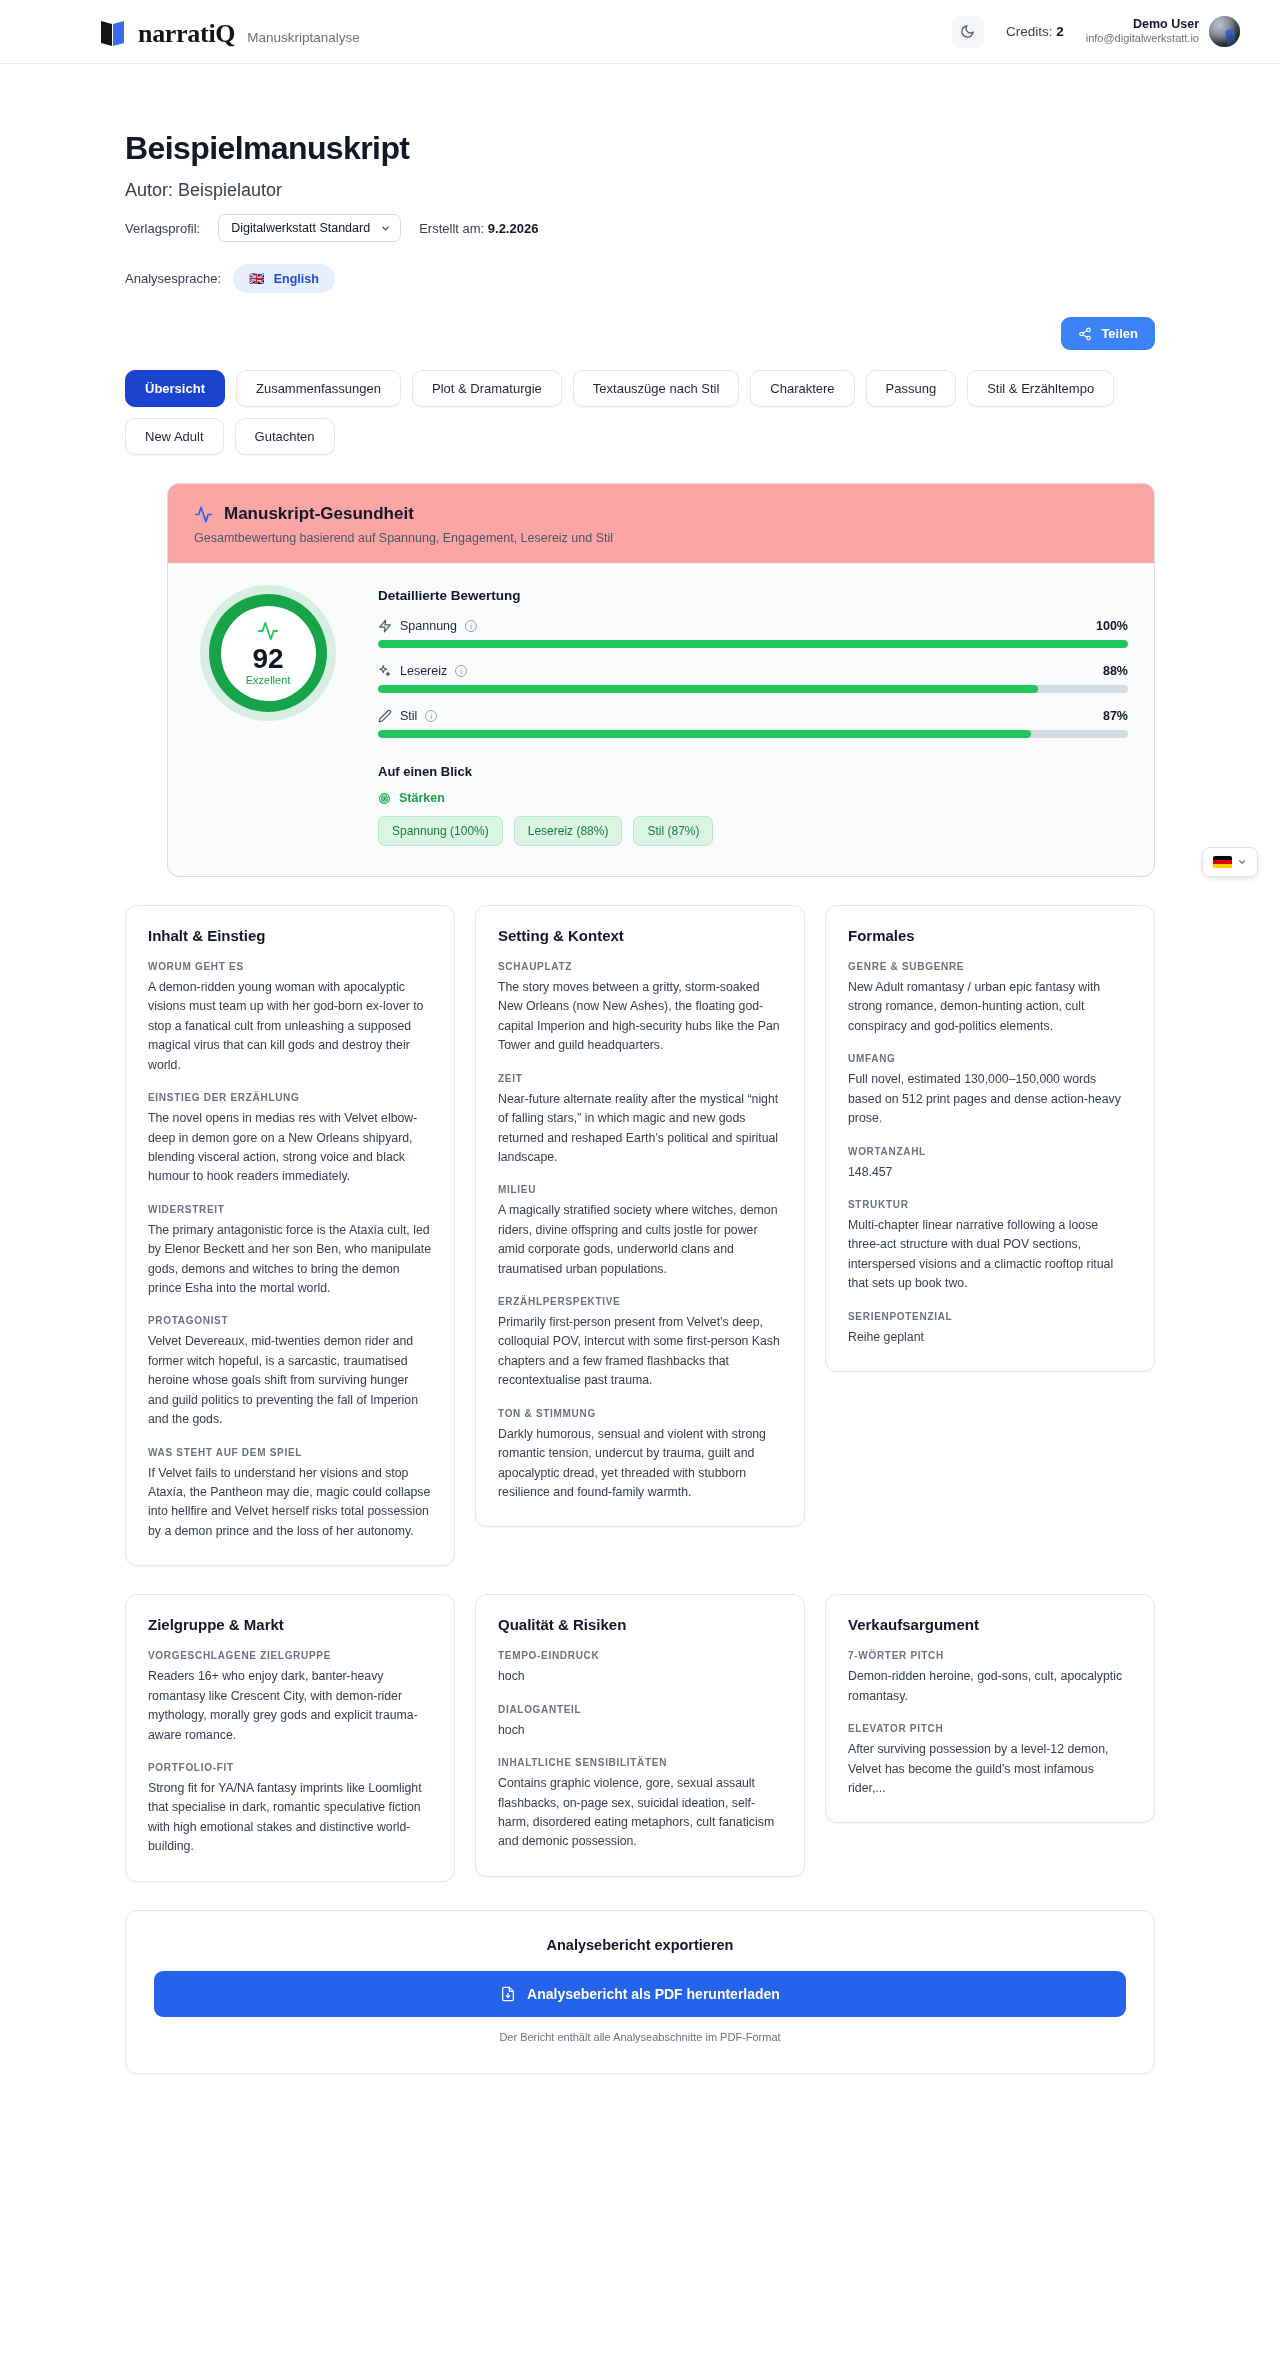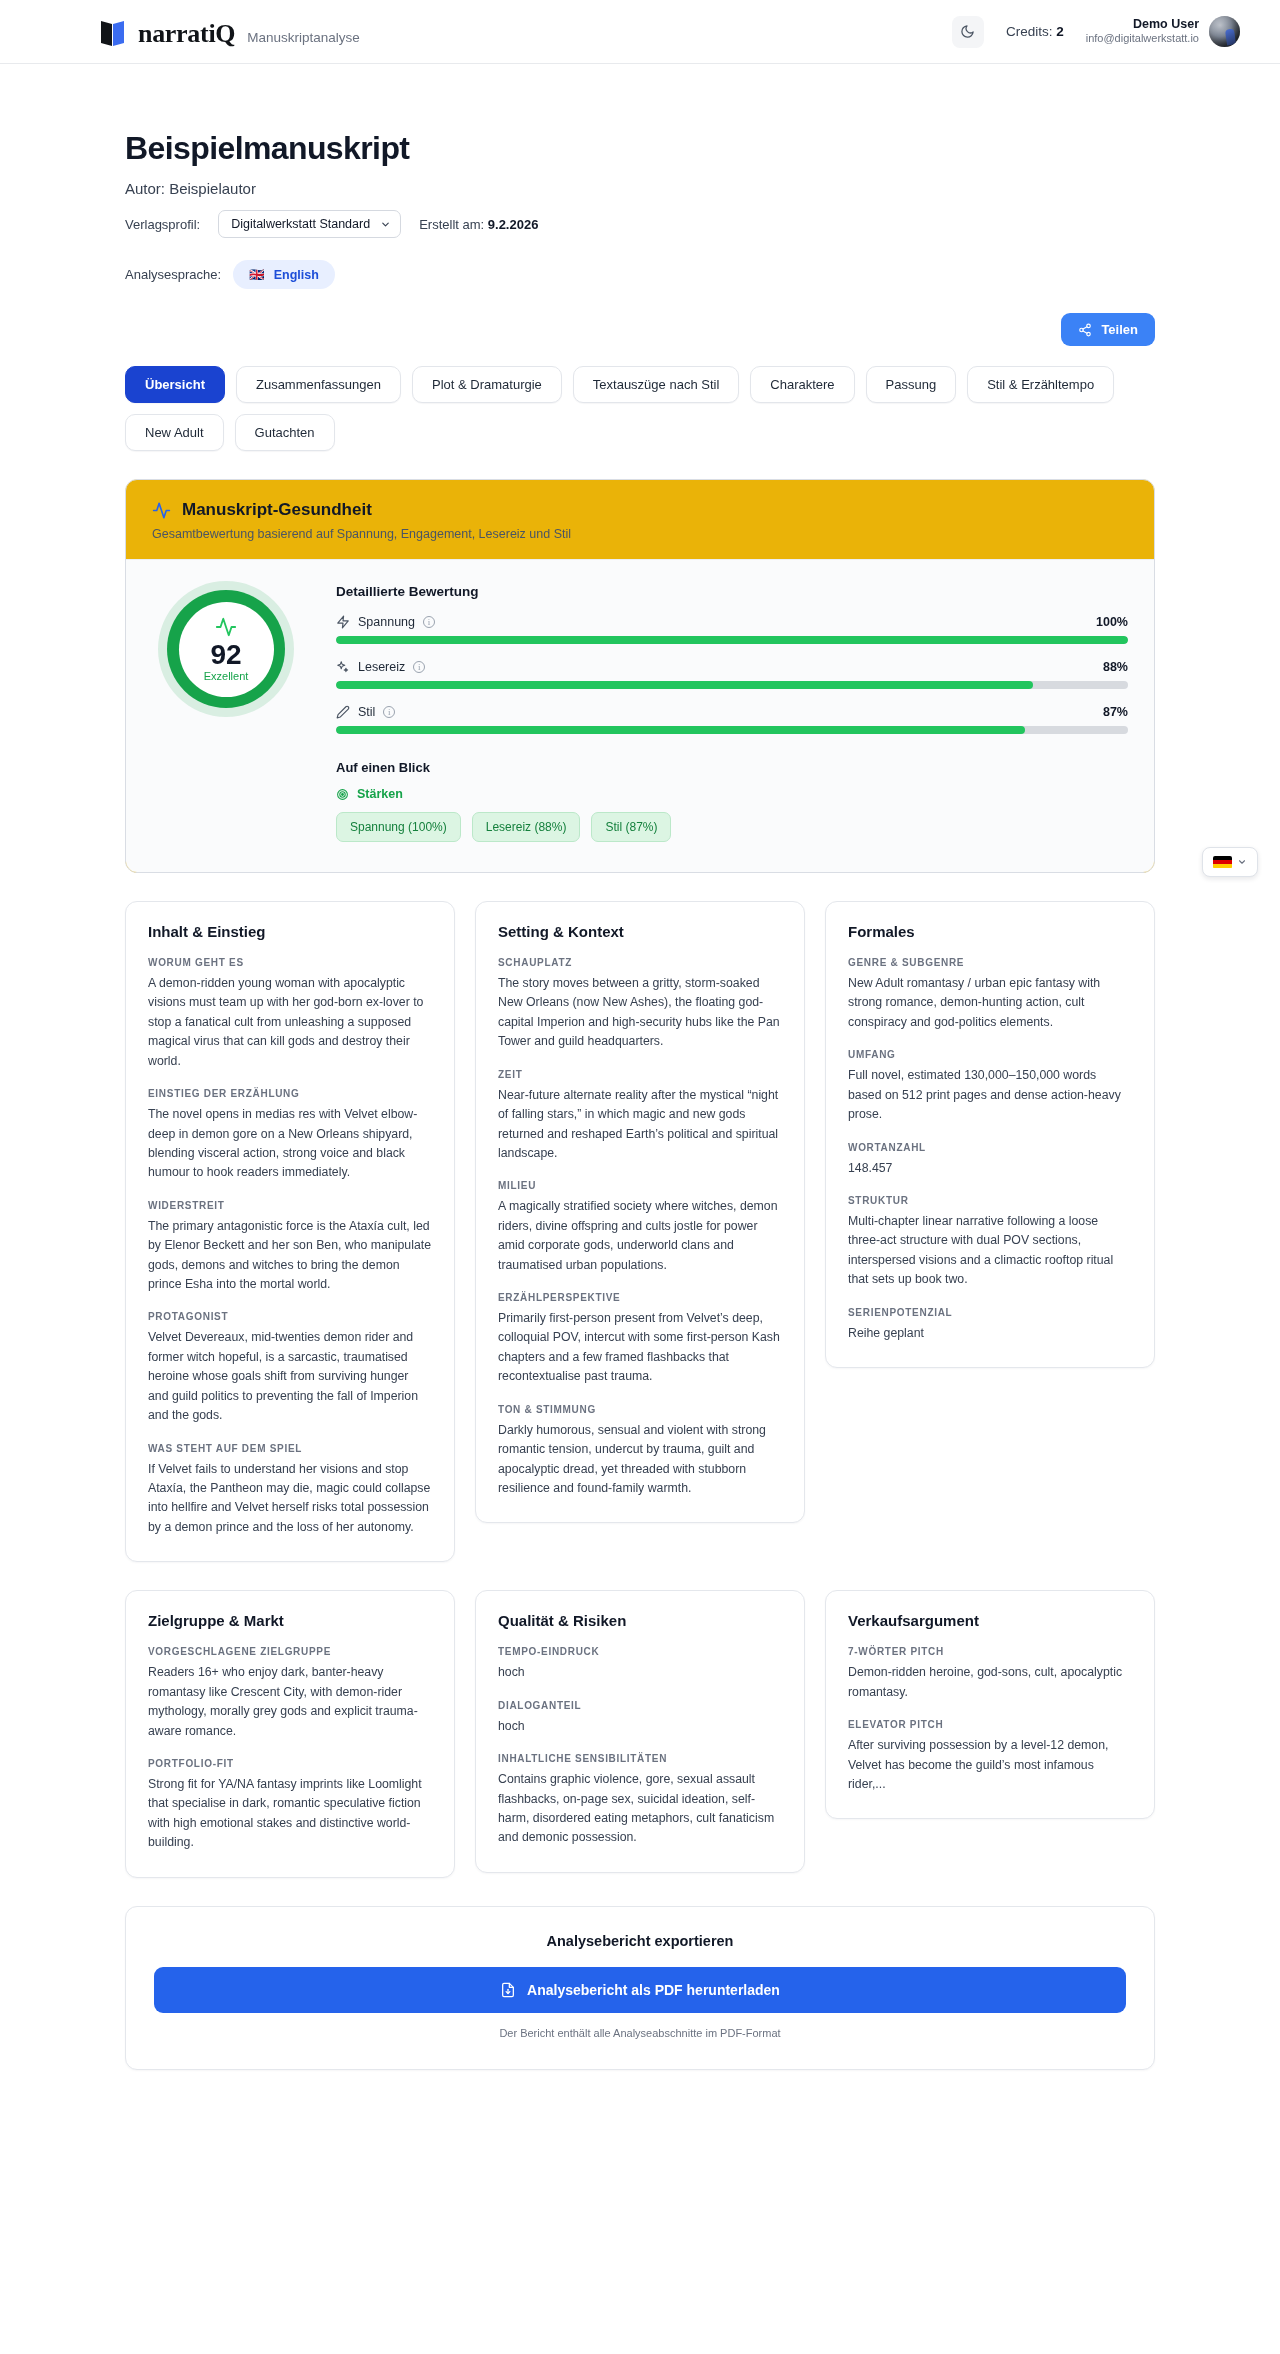--- a/index.html
+++ b/index.html
@@ -54,21 +54,21 @@
     content: ""; position: absolute; left: 56%; top: 42%;
     width: 9px; height: 16px; border-radius: 4px 4px 0 0;
     background: linear-gradient(160deg, #4a6fd4, #23325c);
     transform: rotate(-8deg);
   }
 
   
   .page { width: 1030px; margin: 0 auto; padding-top: 66px; }
 
   .doc-title { font-size: 32px; font-weight: bold; letter-spacing: -0.6px; color: #111827; }
-  .doc-author { margin-top: 13px; font-size: 15px; color: #374151; }
+  .doc-author { margin-top: 13px; font-size: 18px; color: #374151; }
   .meta-row { margin-top: 13px; display: flex; align-items: center; gap: 18px; font-size: 13px; color: #374151; }
   .select {
     appearance: none;
     -webkit-appearance: none;
     border: 1px solid #d5d9e0;
     border-radius: 7px;
     background: #fff;
     padding: 6px 30px 6px 12px;
     font-size: 12.5px;
     font-family: Liberation Sans, sans-serif;
@@ -99,21 +99,21 @@
   .tab {
     background: #fff; border: 1px solid #e3e6eb; border-radius: 10px;
     padding: 10px 19px; font-size: 13px; color: #1f2937; font-family: inherit;
     cursor: pointer; white-space: nowrap;
     box-shadow: 0 1px 1px rgba(16,24,40,.04);
   }
   .tab.active { background: #1a43d0; border-color: #1a43d0; color: #fff; font-weight: bold; }
 
   
   .health-card {
-    margin-top: 28px; border: 1px solid #d9dde4; border-radius: 12px; overflow: hidden; background: #eab308;
+    margin-top: 28px; border: 1px solid #d9dde4; border-radius: 12px; overflow: hidden; background: #fca5a5; margin-left: 42px;
   }
   .health-head { padding: 20px 26px 18px; border-bottom: 1px solid #eceff3; }
   .health-title { display: flex; align-items: center; gap: 11px; font-size: 17px; font-weight: bold; color: #111827; }
   .health-sub { margin-top: 7px; font-size: 12.5px; color: #4b5563; }
   .health-body { background: #fafbfc; padding: 24px 26px 30px; display: flex; gap: 36px; }
 
   .score-wrap { width: 148px; flex: none; display: flex; flex-direction: column; align-items: center; padding-top: 6px; }
   .score-ring {
     width: 118px; height: 118px; border-radius: 50%;
     background: #16a34a;

